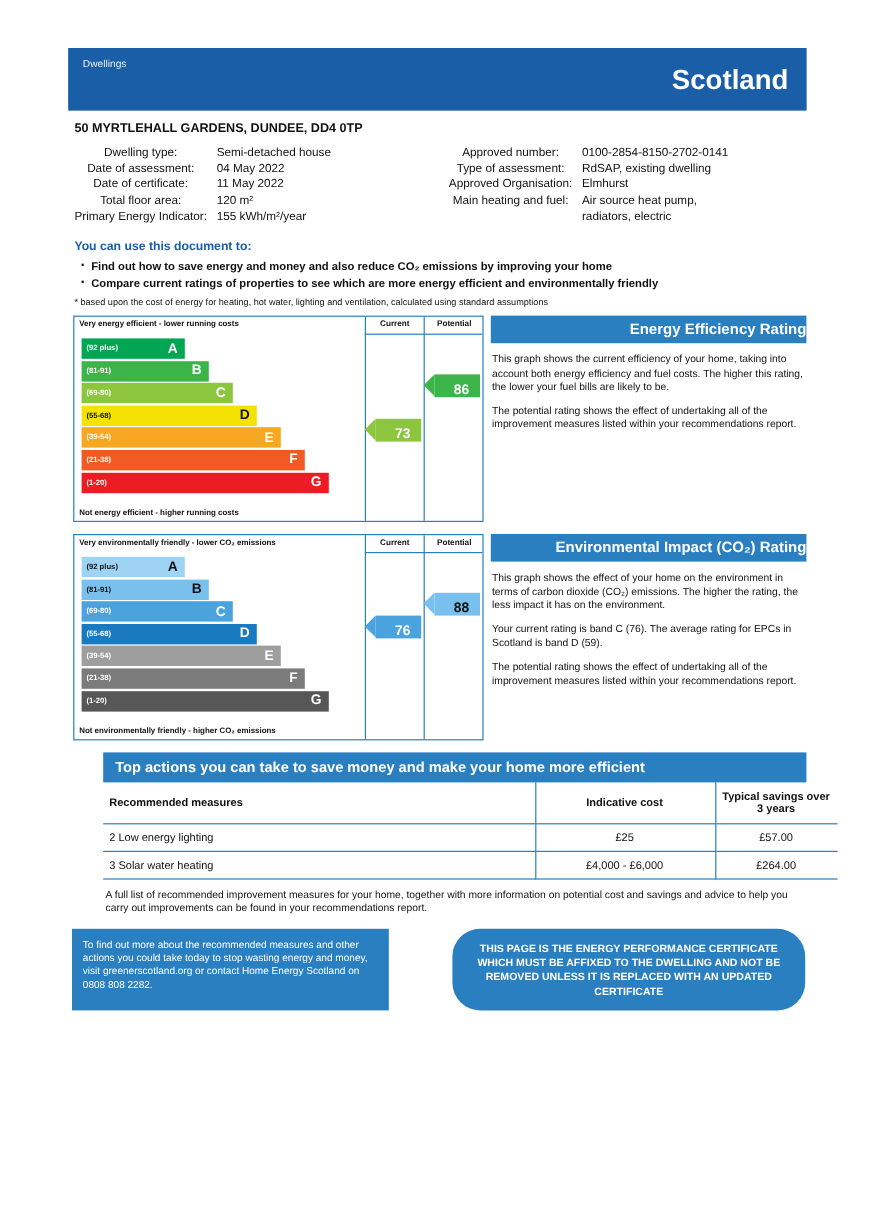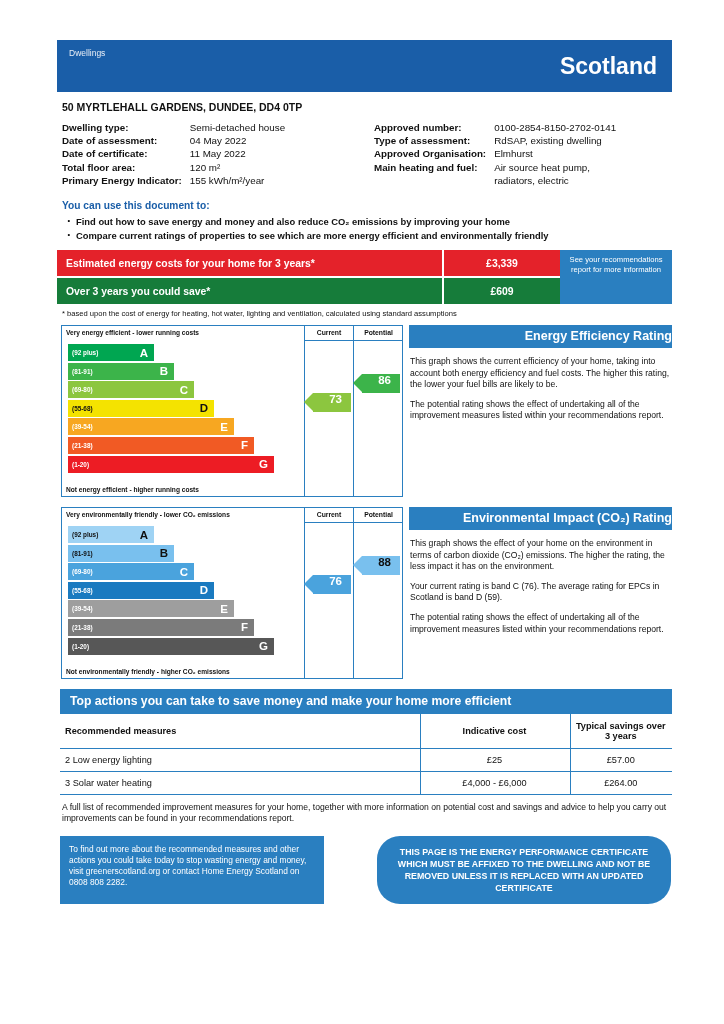--- a/index.html
+++ b/index.html
@@ -62,21 +62,21 @@
 
   
   .details {
     display: flex;
     font-size: 9.8px;
     color: #111;
     margin-left: 5px;
   }
   .dcol { display: flex; }
   .dcol.first { width: 312px; }
-  .dlabels { font-weight: bold; }
+  .dlabels { font-weight: normal; text-align: center; }
   .dvals { margin-left: 8px; }
   .drow { line-height: 13.2px; white-space: nowrap; }
 
   
   .useheading {
     color: #1a5ea8;
     font-weight: bold;
     font-size: 10.2px;
     margin: 13px 0 4px 5px;
   }
@@ -221,21 +221,21 @@
     transform: translateY(-50%);
     font-size: 11.5px;
     font-weight: bold;
   }
   .bar.light .rng, .bar.light .let { color: #111; }
 
   .pointer {
     position: absolute;
     height: 19px;
     display: flex;
-    align-items: flex-start;
+    align-items: flex-end;
     justify-content: flex-end;
     color: #fff;
     font-size: 11.5px;
     font-weight: bold;
     padding-right: 9px;
   }
   .pointer:before {
     content: "";
     position: absolute;
     left: -9px;
@@ -262,21 +262,21 @@
     text-align: right;
   }
   .gpara {
     font-size: 8.6px;
     line-height: 11.6px;
     color: #111;
     margin: 8px 0 0 1px;
   }
 
   
-  .actions { margin-top: 4px; }
+  .actions { margin-top: 4px; margin-left: 26px; }
   .actbar {
     background: #2a7fc0;
     color: #fff;
     font-size: 12.2px;
     font-weight: bold;
     padding: 5px 0 6px 10px;
     margin-left: 3px;
   }
   table.acts {
     width: 612px;
@@ -382,33 +382,20 @@
         </div>
       </div>
     </div>
 
     <div class="useheading" data-name="use-heading">You can use this document to:</div>
     <div class="bullets" data-name="use-bullets">
       <div class="bullet" data-name="use-bullet">Find out how to save energy and money and also reduce CO₂ emissions by improving your home</div>
       <div class="bullet" data-name="use-bullet">Compare current ratings of properties to see which are more energy efficient and environmentally friendly</div>
     </div>
 
-    <div class="costs costs-wrap" data-name="energy-costs-section">
-      <div class="costs-inner" data-name="cost-bars">
-        <div class="costrow red" data-name="estimated-cost-row">
-          <div class="lbl" data-name="estimated-cost-label">Estimated energy costs for your home for 3 years*</div>
-          <div class="amt" data-name="estimated-cost-amount">£3,339</div>
-        </div>
-        <div class="costrow green" data-name="potential-saving-row">
-          <div class="lbl" data-name="potential-saving-label">Over 3 years you could save*</div>
-          <div class="amt" data-name="potential-saving-amount">£609</div>
-        </div>
-      </div>
-      <div class="reco" data-name="recommendations-callout">See your recommendations report for more information</div>
-    </div>
     <div class="footnote" data-name="costs-footnote">* based upon the cost of energy for heating, hot water, lighting and ventilation, calculated using standard assumptions</div>
 
     <div class="graphs" data-name="ratings-graphs">
 
       <div class="gblock" data-name="energy-efficiency-block">
         <div class="gbox" data-name="energy-efficiency-graph">
           <div class="gcaption-top" data-name="graph-caption-top">Very energy efficient - lower running costs</div>
           <div class="vline a" data-name="graph-divider"></div>
           <div class="vline b" data-name="graph-divider"></div>
           <div class="hline-hdr" data-name="graph-header-rule"></div>
@@ -439,21 +426,21 @@
             <div class="bar" style="width:186px;background:#f15a24" data-name="band-bar-f">
               <span class="rng" data-name="band-range">(21-38)</span>
               <span class="let" data-name="band-letter">F</span>
             </div>
             <div class="bar" style="width:206px;background:#ed1c24" data-name="band-bar-g">
               <span class="rng" data-name="band-range">(1-20)</span>
               <span class="let" data-name="band-letter">G</span>
             </div>
           </div>
 
-          <div class="pointer" data-name="current-rating-pointer-energy" style="left: 251px; top: 67px; width: 38px; background: rgb(140, 198, 63); --c: rgb(140, 198, 63);">
+          <div class="pointer" data-name="current-rating-pointer-energy" style="left: 251px; top: 85px; width: 38px; background: rgb(140, 198, 63); --c: rgb(140, 198, 63);">
             <span data-name="current-rating-value">73</span>
           </div>
           <div class="pointer" data-name="potential-rating-pointer-energy" style="left: 300px; top: 48px; width: 38px; background: rgb(60, 180, 74); --c: rgb(60, 180, 74);">
             <span data-name="potential-rating-value">86</span>
           </div>
 
           <div class="gcaption-bot" data-name="graph-caption-bottom">Not energy efficient - higher running costs</div>
         </div>
 
         <div class="gtext" data-name="energy-efficiency-text">

